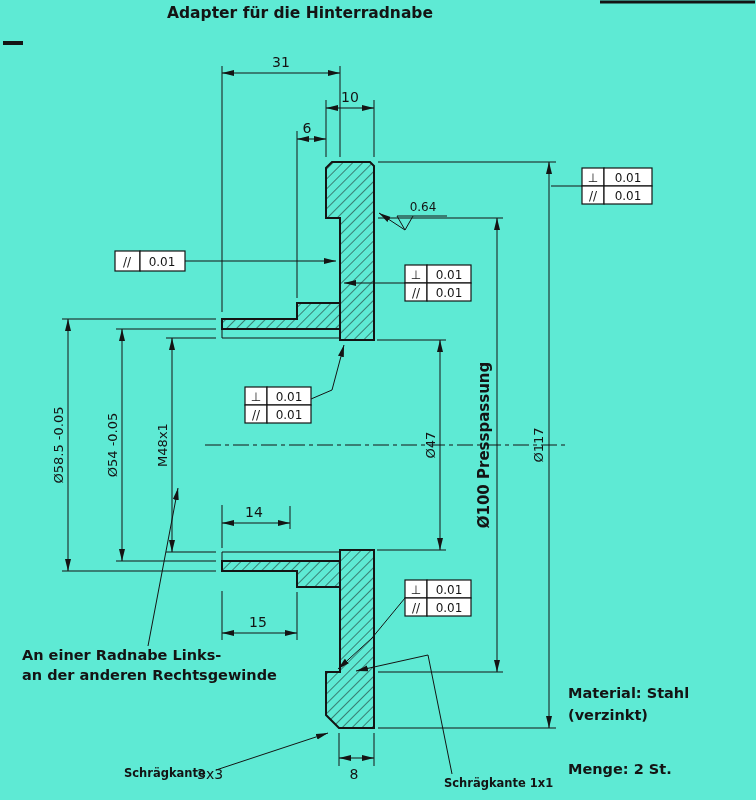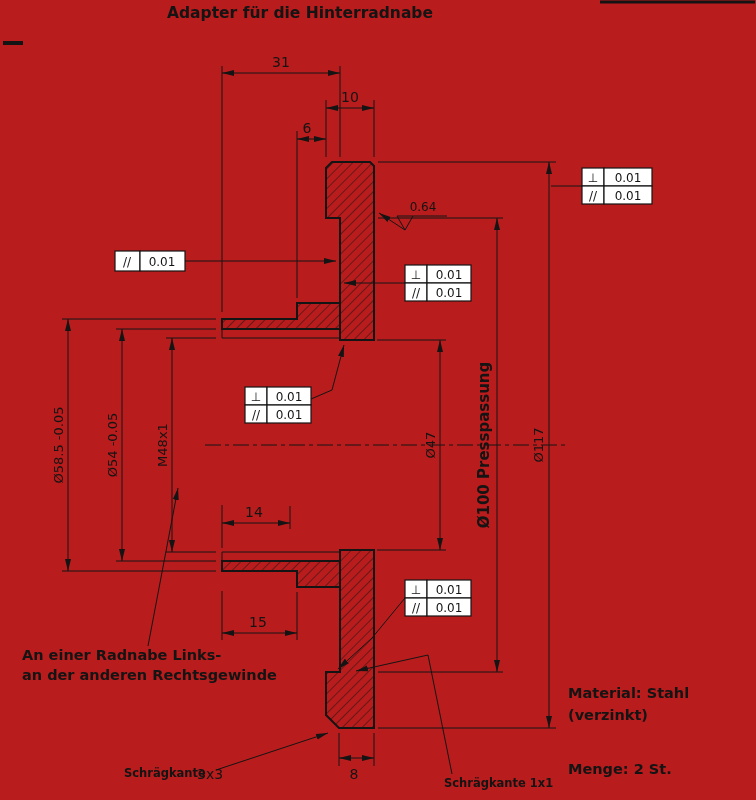--- a/index.html
+++ b/index.html
@@ -1,16 +1,16 @@
 <!DOCTYPE html>
 <html><head>
 <meta charset="utf-8">
 <style>
   html,body{margin:0;padding:0;background:#fff;}
-  .stage{position:relative;width:756px;height:800px;background:#b91c1c;overflow:hidden;
+  .stage{position:relative;width:756px;height:800px;background:#5eead4;overflow:hidden;
          font-family:"DejaVu Sans","Liberation Sans",sans-serif;}
   svg{position:absolute;left:0;top:0;}
   text{fill:#141414;font-family:"DejaVu Sans","Liberation Sans",sans-serif;}
   .t-title{font-size:15.5px;font-weight:bold;}
   .t-dim{font-size:14px;}
   .t-vdim{font-size:13px;}
   .t-vdim-bold{font-size:15px;font-weight:bold;}
   .t-tol{font-size:12px;}
   .t-note{font-size:14.5px;font-weight:bold;}
   .t-small{font-size:11.5px;font-weight:bold;}

